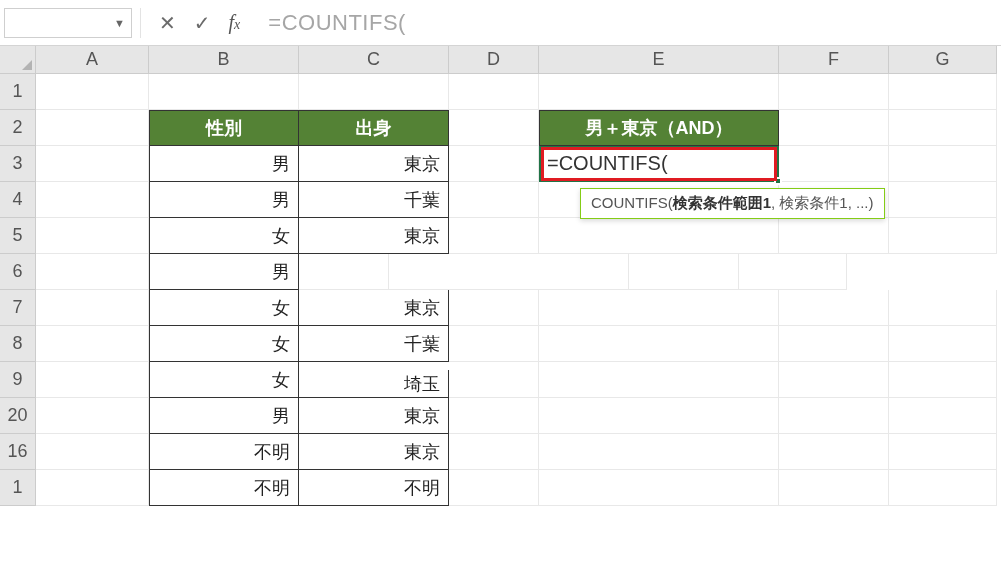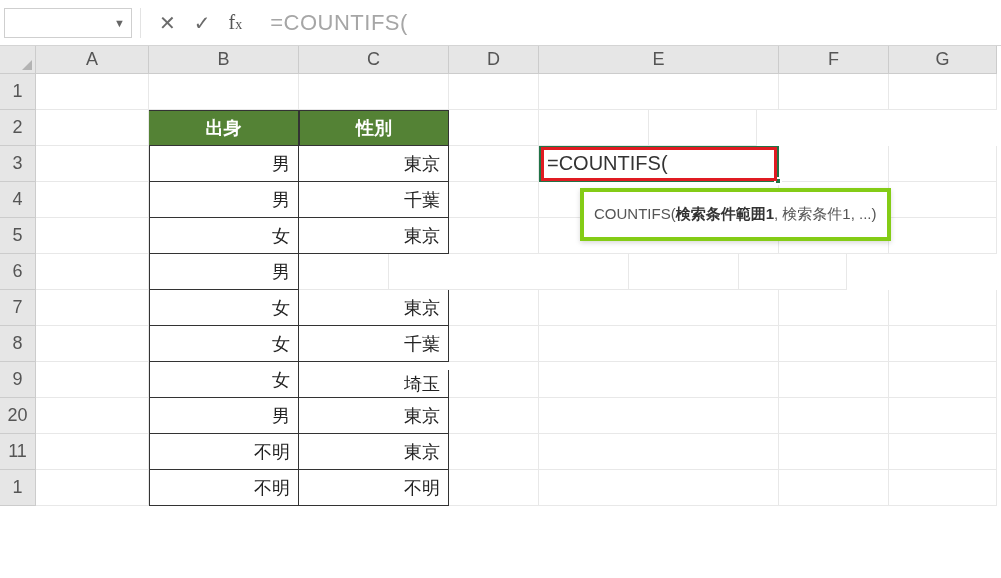--- a/index.html
+++ b/index.html
@@ -29,21 +29,21 @@
     justify-content: flex-end;
     position: relative;
   }
   .name-box .dd {
     color: #666;
     font-size: 11px;
   }
   .divider-v { width:1px; background:#e3e3e3; height:30px; margin:0 8px;}
   .fb-btns { display:flex; align-items:center; gap:18px; padding:0 10px; }
   .fb-btn { color:#6b6b6b; font-size:20px; cursor:pointer; }
-  .fb-btn.fx { font-family:"Times New Roman",serif; font-size:20px; color:#555;}
+  .fb-btn.fx { font-style:italic; font-family:"Times New Roman",serif; font-size:20px; color:#555;}
   .formula-input {
     flex:1;
     font-size: 22px;
     color:#a6a6a6;
     padding-left: 18px;
     letter-spacing:0.5px;
   }
   .grid {
     position: relative;
     background:#fff;
@@ -124,25 +124,25 @@
   }
   .red-box {
     position:absolute;
     border:3px solid #e01b22;
     pointer-events:none;
     z-index:7;
   }
   .tooltip {
     position:absolute;
     background:#fff;
-    border:4px solid #84cc16;
+    border:1px solid #84cc16;
     box-shadow:0 2px 5px rgba(0,0,0,0.15);
     font-size:15px;
     color:#555;
-    padding:13px 10px;
+    padding:5px 10px;
     z-index:8;
     white-space:nowrap;
   }
   .tooltip b { color:#333; }
 </style>
 </head>
 <body>
 
 <div class="formula-bar">
   <div class="name-box">
@@ -177,23 +177,24 @@
     <div class="cell" style="width:150px"></div>
     <div class="cell" style="width:90px"></div>
     <div class="cell" style="width:240px"></div>
     <div class="cell" style="width:110px"></div>
     <div class="cell" style="width:108px"></div>
   </div>
 
   <div class="row">
     <div class="row-h">2</div>
     <div class="cell" style="width:113px"></div>
+    <div class="cell header-green table-left" style="width:150px">性別</div>
     <div class="cell header-green" style="width:150px">出身</div>
-    <div class="cell header-green table-left" style="width:150px">性別</div>
     <div class="cell" style="width:90px"></div>
+    <div class="cell header-green" style="width:240px;border-left:1px solid #333">男＋東京（AND）</div>
     <div class="cell" style="width:110px"></div>
     <div class="cell" style="width:108px"></div>
   </div>
 
   <div id="data-rows">
       <div class="row">
         <div class="row-h">3</div>
         <div class="cell" style="width: 113px;"></div>
         <div class="cell right table-cell table-left" style="width: 150px;">男</div>
         <div class="cell right table-cell" style="width: 150px;">東京</div>
@@ -265,21 +266,21 @@
         <div class="row-h">20</div>
         <div class="cell" style="width: 113px;"></div>
         <div class="cell right table-cell table-left" style="width: 150px;">男</div>
         <div class="cell right table-cell" style="width: 150px;">東京</div>
         <div class="cell" style="width: 90px;"></div>
         <div class="cell" style="width: 240px;"></div>
         <div class="cell" style="width: 110px;"></div>
         <div class="cell" style="width: 108px;"></div>
       </div>
       <div class="row">
-        <div class="row-h">11</div>
+        <div class="row-h">16</div>
         <div class="cell" style="width: 113px;"></div>
         <div class="cell right table-cell table-left" style="width: 150px;">不明</div>
         <div class="cell right table-cell" style="width: 150px;">東京</div>
         <div class="cell" style="width: 90px;"></div>
         <div class="cell" style="width: 240px;"></div>
         <div class="cell" style="width: 110px;"></div>
         <div class="cell" style="width: 108px;"></div>
       </div>
       <div class="row">
         <div class="row-h">1</div>

